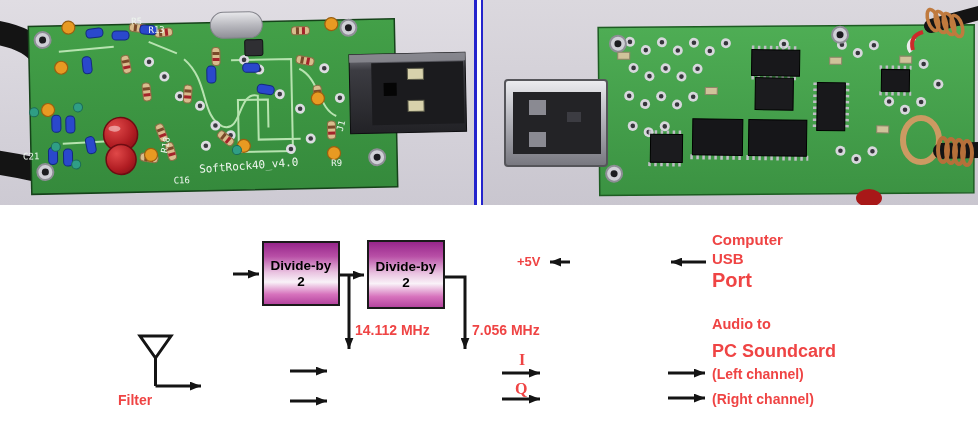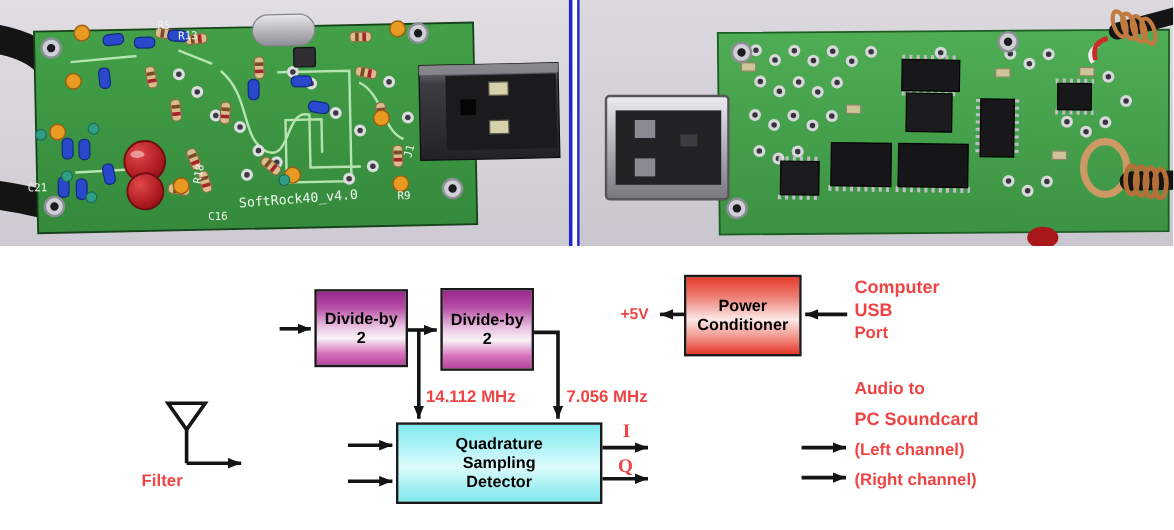--- a/index.html
+++ b/index.html
@@ -28,23 +28,23 @@
     background:linear-gradient(180deg,#7feaf0 0%,#b0f3f6 30%,#ddfbfc 55%,#a5f0f3 80%,#83e9ee 100%);}
   #blk-lna{left:543px;top:355px;width:125px;height:65px;font-size:13.5px;line-height:16px;
     background:linear-gradient(180deg,#eaea96 0%,#f4f4c2 35%,#fbfbe2 58%,#efef9f 85%,#e6e68a 100%);}
   
   .lbl{position:absolute;font-weight:bold;font-size:14px;color:#ef4444;white-space:nowrap;}
   #lbl-freq1{left:355px;top:322px;}
   #lbl-freq2{left:472px;top:322px;}
   #lbl-5v{left:517px;top:254px;font-size:13px;}
   #lbl-usb-1{left:712px;top:231px;font-size:15px;}
   #lbl-usb-2{left:712px;top:250px;font-size:15px;}
-  #lbl-usb-3{left:712px;top:269px;font-size:14px;}
+  #lbl-usb-3{left:712px;top:269px;font-size:20px;}
   #lbl-audio-1{left:712px;top:316px;font-size:14.5px;}
-  #lbl-audio-2{left:712px;top:341px;font-size:15px;}
+  #lbl-audio-2{left:712px;top:341px;font-size:18px;}
   #lbl-leftch{left:712px;top:366px;}
   #lbl-rightch{left:712px;top:391px;}
   #lbl-antenna{left:118px;top:392px;}
   #lbl-i{left:519px;top:351px;font-family:"Liberation Serif",serif;font-size:16px;}
   #lbl-q{left:515px;top:380px;font-family:"Liberation Serif",serif;font-size:16px;}
   #wires{position:absolute;left:0;top:205px;width:978px;height:237px;}
 </style>
 </head>
 <body>
 
@@ -401,29 +401,20 @@
   </svg>
 
   <div class="blk" id="blk-div1">
     <span>Divide-by</span>
     <span>2</span>
   </div>
   <div class="blk" id="blk-div2">
     <span>Divide-by</span>
     <span>2</span>
   </div>
-  <div class="blk" id="blk-power">
-    <span>Power</span>
-    <span>Conditioner</span>
-  </div>
-  <div class="blk" id="blk-qsd">
-    <span>Quadrature</span>
-    <span>Sampling</span>
-    <span>Detector</span>
-  </div>
 
   <div class="lbl" id="lbl-freq1">14.112 MHz</div>
   <div class="lbl" id="lbl-freq2">7.056 MHz</div>
   <div class="lbl" id="lbl-5v">+5V</div>
   <div class="lbl" id="lbl-usb-1">Computer</div>
   <div class="lbl" id="lbl-usb-2">USB</div>
   <div class="lbl" id="lbl-usb-3">Port</div>
   <div class="lbl" id="lbl-audio-1">Audio to</div>
   <div class="lbl" id="lbl-audio-2">PC Soundcard</div>
   <div class="lbl" id="lbl-leftch">(Left channel)</div>

